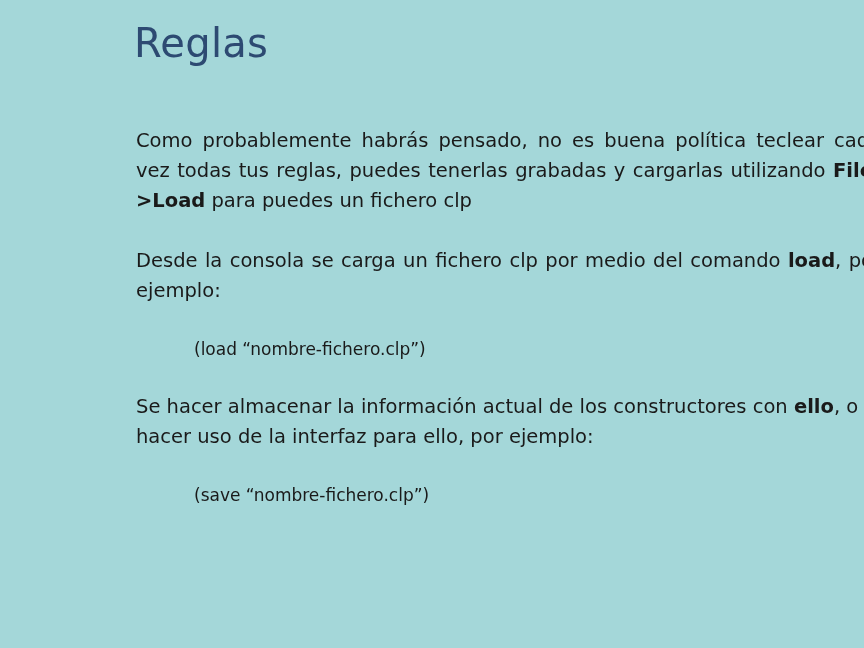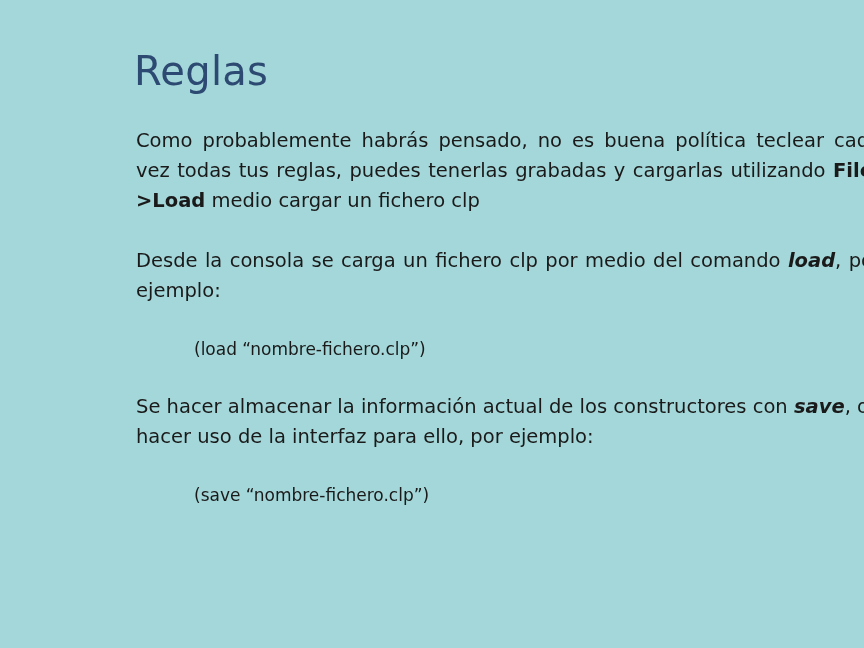--- a/index.html
+++ b/index.html
@@ -15,21 +15,21 @@
   }
   .slide {
     position: relative;
     width: 864px;
     height: 648px;
     box-sizing: border-box;
   }
   .title {
     position: absolute;
     left: 134px;
-    top: 48px;
+    top: 20px;
     font-size: 40px;
     color: #2d4a72;
     font-family: "DejaVu Sans", sans-serif;
     font-weight: normal;
     letter-spacing: 0.3px;
     text-align: right;
   }
   .body-block {
     position: absolute;
     left: 136px;
@@ -54,44 +54,43 @@
     margin-left: 58px;
     font-size: 17px;
     line-height: 26px;
     text-align: left;
   }
   .b {
     font-weight: bold;
   }
   .bi {
     font-weight: bold;
-    font-style: italic;
   }
 </style>
 </head>
 <body>
 
 <div class="slide">
 
   <div class="title">Reglas</div>
 
   <div class="body-block">
 
-    <p class="para"><span>Como probablemente habrás pensado, no es buena política teclear cada vez todas tus reglas, puedes tenerlas grabadas y cargarlas utilizando </span><span class="b">File-&gt;Load</span><span> medio cargar un fichero clp</span></p>
+    <p class="para"><span>Como probablemente habrás pensado, no es buena política teclear cada vez todas tus reglas, puedes tenerlas grabadas y cargarlas utilizando </span><span class="b">File-&gt;Load</span><span> para puedes un fichero clp</span></p>
 
     <div class="gap-lg"></div>
 
     <p class="para"><span>Desde la consola se carga un fichero clp por medio del comando </span><span class="bi">load</span><span>, por ejemplo:</span></p>
 
     <div class="gap-lg"></div>
 
     <p class="para indent">(load “nombre-fichero.clp”)</p>
 
     <div class="gap-lg"></div>
 
-    <p class="para nojustify"><span>Se hacer almacenar la información actual de los constructores con </span><span class="bi">save</span><span>, o hacer uso de la interfaz para ello, por ejemplo:</span></p>
+    <p class="para nojustify"><span>Se hacer almacenar la información actual de los constructores con </span><span class="bi">ello</span><span>, o hacer uso de la interfaz para ello, por ejemplo:</span></p>
 
     <div class="gap-lg"></div>
 
     <p class="para indent">(save “nombre-fichero.clp”)</p>
 
   </div>
 </div>
 
 </body></html>

